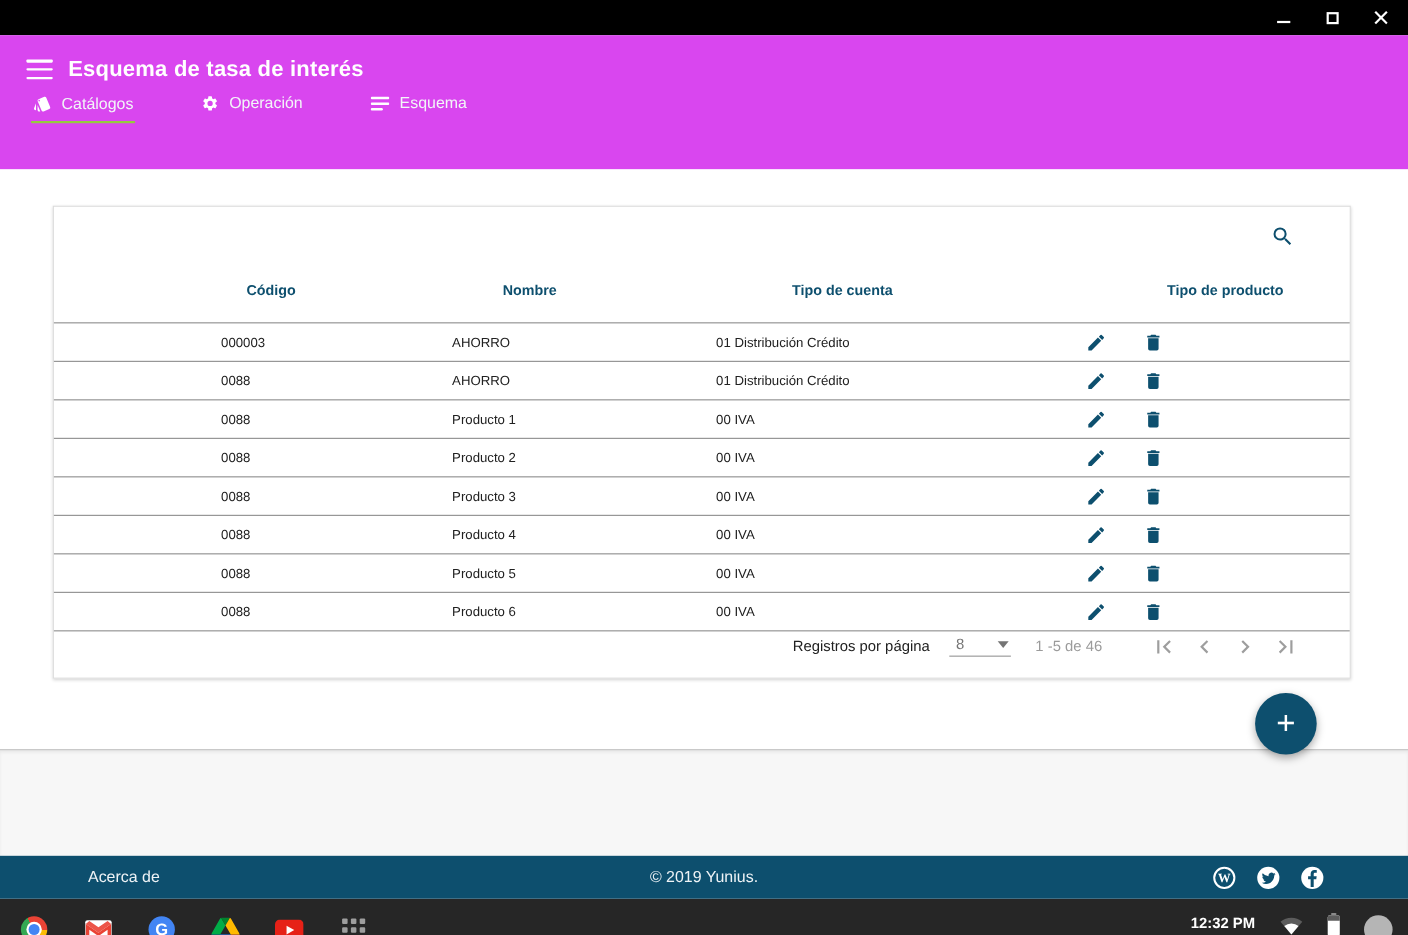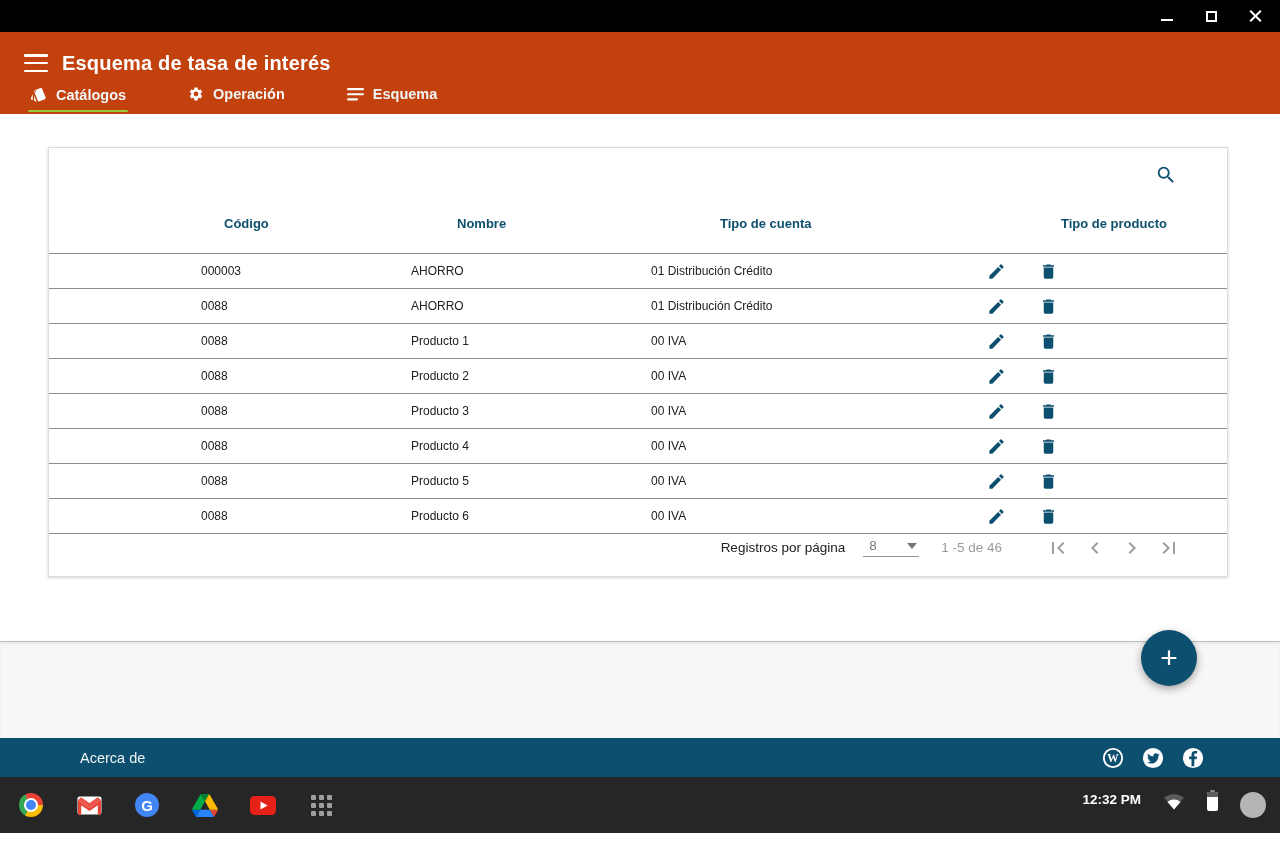--- a/index.html
+++ b/index.html
@@ -10,28 +10,28 @@
   .titlebar { height:32px; background:#000; display:flex; justify-content:flex-end; align-items:center; padding-right:14px; gap:22px; }
   .winbtn { width:22px; height:22px; display:flex; align-items:center; justify-content:center; cursor:pointer; }
   .min-glyph { width:12px; height:2px; background:#fff; margin-top:8px; }
   .max-glyph { width:11px; height:11px; border:2px solid #fff; }
   .close-glyph { position:relative; width:13px; height:13px; }
   .close-glyph::before,.close-glyph::after { content:""; position:absolute; left:-1px; top:5px; width:15px; height:2px; background:#fff; }
   .close-glyph::before { transform:rotate(45deg); }
   .close-glyph::after { transform:rotate(-45deg); }
 
   
-  .app-header { height:82px; background:#c2410c; color:#fff; }
+  .app-header { height:122px; background:#d946ef; color:#fff; }
   .header-row { display:flex; align-items:center; padding:14px 0 0 24px; height:48px; }
   .hamburger { width:24px; height:18px; display:flex; flex-direction:column; justify-content:space-between; cursor:pointer; margin-right:14px; }
   .hamburger span { display:block; height:2.5px; background:#fff; border-radius:1px; }
   .app-title { font-size:20px; font-weight:bold; letter-spacing:.2px; }
   .tabs-row { display:flex; padding-left:28px; height:50px; align-items:flex-start; }
   .tab { display:flex; flex-direction:column; cursor:pointer; margin-right:58px; }
-  .tab-inner { display:flex; align-items:center; gap:9px; padding:6px 2px 7px 2px; font-size:14.5px; color:#f2f6f8;font-weight:bold; }
+  .tab-inner { display:flex; align-items:center; gap:9px; padding:6px 2px 7px 2px; font-size:14.5px; color:#f2f6f8; }
   .tab-underline { height:2px; background:transparent; border-radius:1px; }
   .tab.active .tab-underline { background:#97c93d; }
   .tab svg { display:block; }
 
   
   .content { height:527px; background:#fff; position:relative; }
   .card { position:absolute; left:48px; top:33px; width:1180px; height:430px; background:#fff;
           border:1px solid #dcdcdc; box-shadow:0 1px 3px rgba(0,0,0,.18); }
   .card-toolbar { height:45px; position:relative; }
   .search-btn { position:absolute; right:46px; top:12px; width:30px; height:30px; display:flex; align-items:center; justify-content:center; cursor:pointer; }
@@ -349,20 +349,21 @@
 </div>
 
 <div class="lower"></div>
 
 <div class="fab">
   <span>+</span>
 </div>
 
 <div class="footer">
   <span class="footer-about">Acerca de</span>
+  <span class="footer-copy">© 2019 Yunius.</span>
   <div class="footer-social">
     <div class="social-btn">
       <svg width="22" height="22" viewBox="0 0 24 24">
         <circle cx="12" cy="12" r="10" fill="none" stroke="#fff" stroke-width="2"></circle>
         <text x="12" y="16.2" text-anchor="middle" font-family="Liberation Serif, serif" font-size="12.5" font-weight="bold" fill="#fff">W</text>
       </svg>
     </div>
     <div class="social-btn">
       <svg width="22" height="22" viewBox="0 0 24 24">
         <circle cx="12" cy="12" r="11" fill="#fff"></circle>

